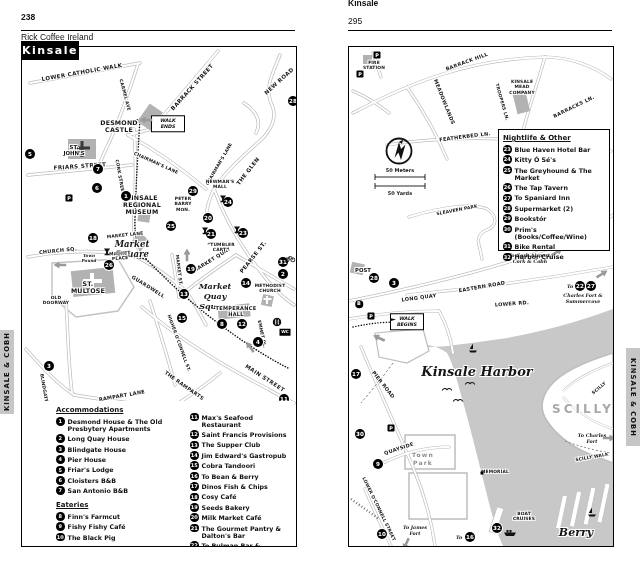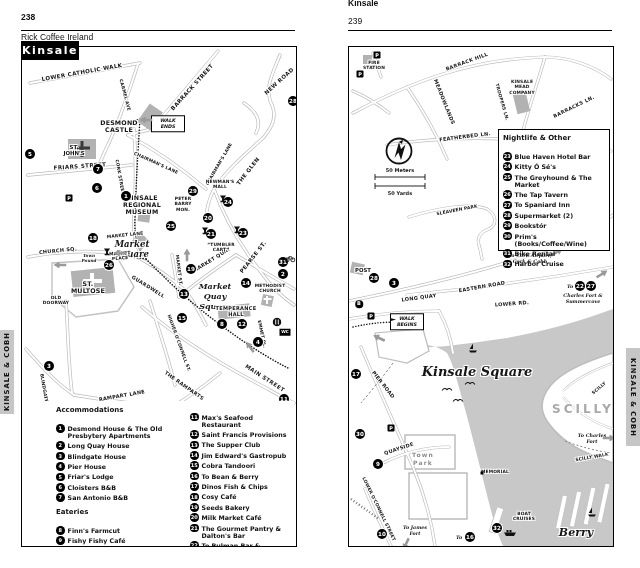--- a/index.html
+++ b/index.html
@@ -42,40 +42,40 @@
   .ic-wc{display:block;width:11px;height:6.5px;background:#000;color:#fff;font:700 4.2px/6.5px "DejaVu Sans",sans-serif;text-align:center;}
   .ic-b{display:block;width:7.5px;height:7.5px;border-radius:50%;background:#000;color:#fff;font:700 5px/7.5px "DejaVu Sans",sans-serif;text-align:center;}
   .ic-dot{display:block;width:3px;height:3px;background:#000;}
   .boxlbl{position:absolute;transform:translate(-50%,-50%);border:1px solid #000;background:#fff;
        font:italic 700 4.8px/1.3 "DejaVu Sans",sans-serif;padding:1.5px 3px;text-align:center;z-index:5;width:26px;}
   
   .lg-mask{position:absolute;left:12px;top:354px;width:260px;height:143px;background:#fff;z-index:5;}
   .lg-col{position:absolute;z-index:6;}
   #lg-col1{left:34px;top:356px;width:132px;}
   #lg-col2{left:168px;top:364px;width:104px;}
-  .lg-head{font:700 7px "DejaVu Sans",sans-serif;margin:3px 0 10px;}
+  .lg-head{font:700 7px "DejaVu Sans",sans-serif;text-decoration:underline;margin:3px 0 3px;}
   .lg-row{display:flex;align-items:flex-start;gap:3px;margin:1.8px 0;}
   .lg-mk{flex:0 0 auto;width:8.6px;height:8.6px;border-radius:50%;background:#000;color:#fff;
        font:700 5px/8.6px "DejaVu Sans",sans-serif;text-align:center;}
   .lg-tx{font:700 6.3px/1.18 "DejaVu Sans",sans-serif;color:#111;padding-top:.8px;}
   #nl-box{position:absolute;left:149px;top:82px;width:112px;height:122px;background:#fff;
        border:1.2px solid #000;z-index:6;padding:3px 4px;box-sizing:border-box;}
 </style>
 </head>
 <body>
 
 <div id="shot">
 
   <div class="hdr" style="left:21px;width:274px;">
     <span class="pg">238</span>
     <span>Rick Coffee Ireland</span>
   </div>
   <div class="hdr" style="left:348px;width:264px;justify-content:flex-end;gap:8px;">
     <span class="pg">Kinsale</span>
-    <span>239</span>
+    <span>295</span>
   </div>
   <div class="hdr-rule" style="left:21px;width:274px;"></div>
   <div class="hdr-rule" style="left:348px;width:264px;"></div>
 
   <div class="maptitle">Kinsale</div>
 
   <div class="tab" id="ltab">KINSALE &amp; COBH</div>
   <div class="tab" id="rtab">KINSALE &amp; COBH</div>
 
   <div class="mapframe" id="lframe">
@@ -500,21 +500,21 @@
         <div class="lbl roadxs" style="left: 108px; top: 163px; transform: translate(-50%, -50%) rotate(-11deg);">SLEAVEEN PARK</div>
         <div class="lbl scale" style="left: 51px; top: 123px; transform: translate(-50%, -50%) rotate(0deg);">50 Meters</div>
         <div class="lbl scale" style="left: 51px; top: 146px; transform: translate(-50%, -50%) rotate(0deg);">50 Yards</div>
         <div class="lbl placesm" style="left: 14px; top: 223px; transform: translate(-50%, -50%) rotate(0deg);">POST</div>
         <div class="lbl roadsm" style="left: 70px; top: 251px; transform: translate(-50%, -50%) rotate(-7deg);">LONG QUAY</div>
         <div class="lbl roadsm" style="left: 133px; top: 240px; transform: translate(-50%, -50%) rotate(-10deg);">EASTERN ROAD</div>
         <div class="lbl roadsm" style="left: 163px; top: 257px; transform: translate(-50%, -50%) rotate(-4deg);">LOWER RD.</div>
         <div class="lbl note" style="left: 181px; top: 211px; transform: translate(-50%, -50%) rotate(0deg); width: 50px; white-space: normal;">To Cork Airport, Cork &amp; Cobh</div>
         <div class="lbl note" style="left: 221px; top: 239px; transform: translate(-50%, -50%) rotate(0deg);">To</div>
         <div class="lbl note" style="left: 234px; top: 251px; transform: translate(-50%, -50%) rotate(0deg); width: 46px; white-space: normal;">Charles Fort &amp; Summercove</div>
-        <div class="lbl script" style="left: 128px; top: 324px; transform: translate(-50%, -50%) rotate(0deg); font-size: 13px; width: 160px; white-space: normal;">Kinsale  Square</div>
+        <div class="lbl script" style="left: 128px; top: 324px; transform: translate(-50%, -50%) rotate(0deg); font-size: 13px; width: 160px; white-space: normal;">Kinsale  Harbor</div>
         <div class="lbl roadsm" style="left: 34px; top: 338px; transform: translate(-50%, -50%) rotate(52deg);">PIER ROAD</div>
         <div class="lbl roadsm" style="left: 50px; top: 402px; transform: translate(-50%, -50%) rotate(-18deg);">QUAYSIDE</div>
         <div class="lbl park" style="left: 74px; top: 411px; transform: translate(-50%, -50%) rotate(0deg); width: 30px; white-space: normal;">Town Park</div>
         <div class="lbl roadxs" style="left: 30px; top: 462px; transform: translate(-50%, -50%) rotate(64deg);">LOWER O'CONNELL STREET</div>
         <div class="lbl note" style="left: 66px; top: 483px; transform: translate(-50%, -50%) rotate(0deg); width: 26px; white-space: normal;">To James Fort</div>
         <div class="lbl roadxs" style="left: 146px; top: 425px; transform: translate(-50%, -50%) rotate(0deg);">MEMORIAL</div>
         <div class="lbl biggray" style="left: 234px; top: 362px; transform: translate(-50%, -50%) rotate(0deg);">SCILLY</div>
         <div class="lbl roadxs" style="left: 250px; top: 341px; transform: translate(-50%, -50%) rotate(-40deg);">SCILLY</div>
         <div class="lbl note" style="left: 243px; top: 391px; transform: translate(-50%, -50%) rotate(0deg); width: 40px; white-space: normal;">To Charles Fort</div>
         <div class="lbl roadxs" style="left: 243px; top: 410px; transform: translate(-50%, -50%) rotate(-10deg);">SCILLY WALK</div>

